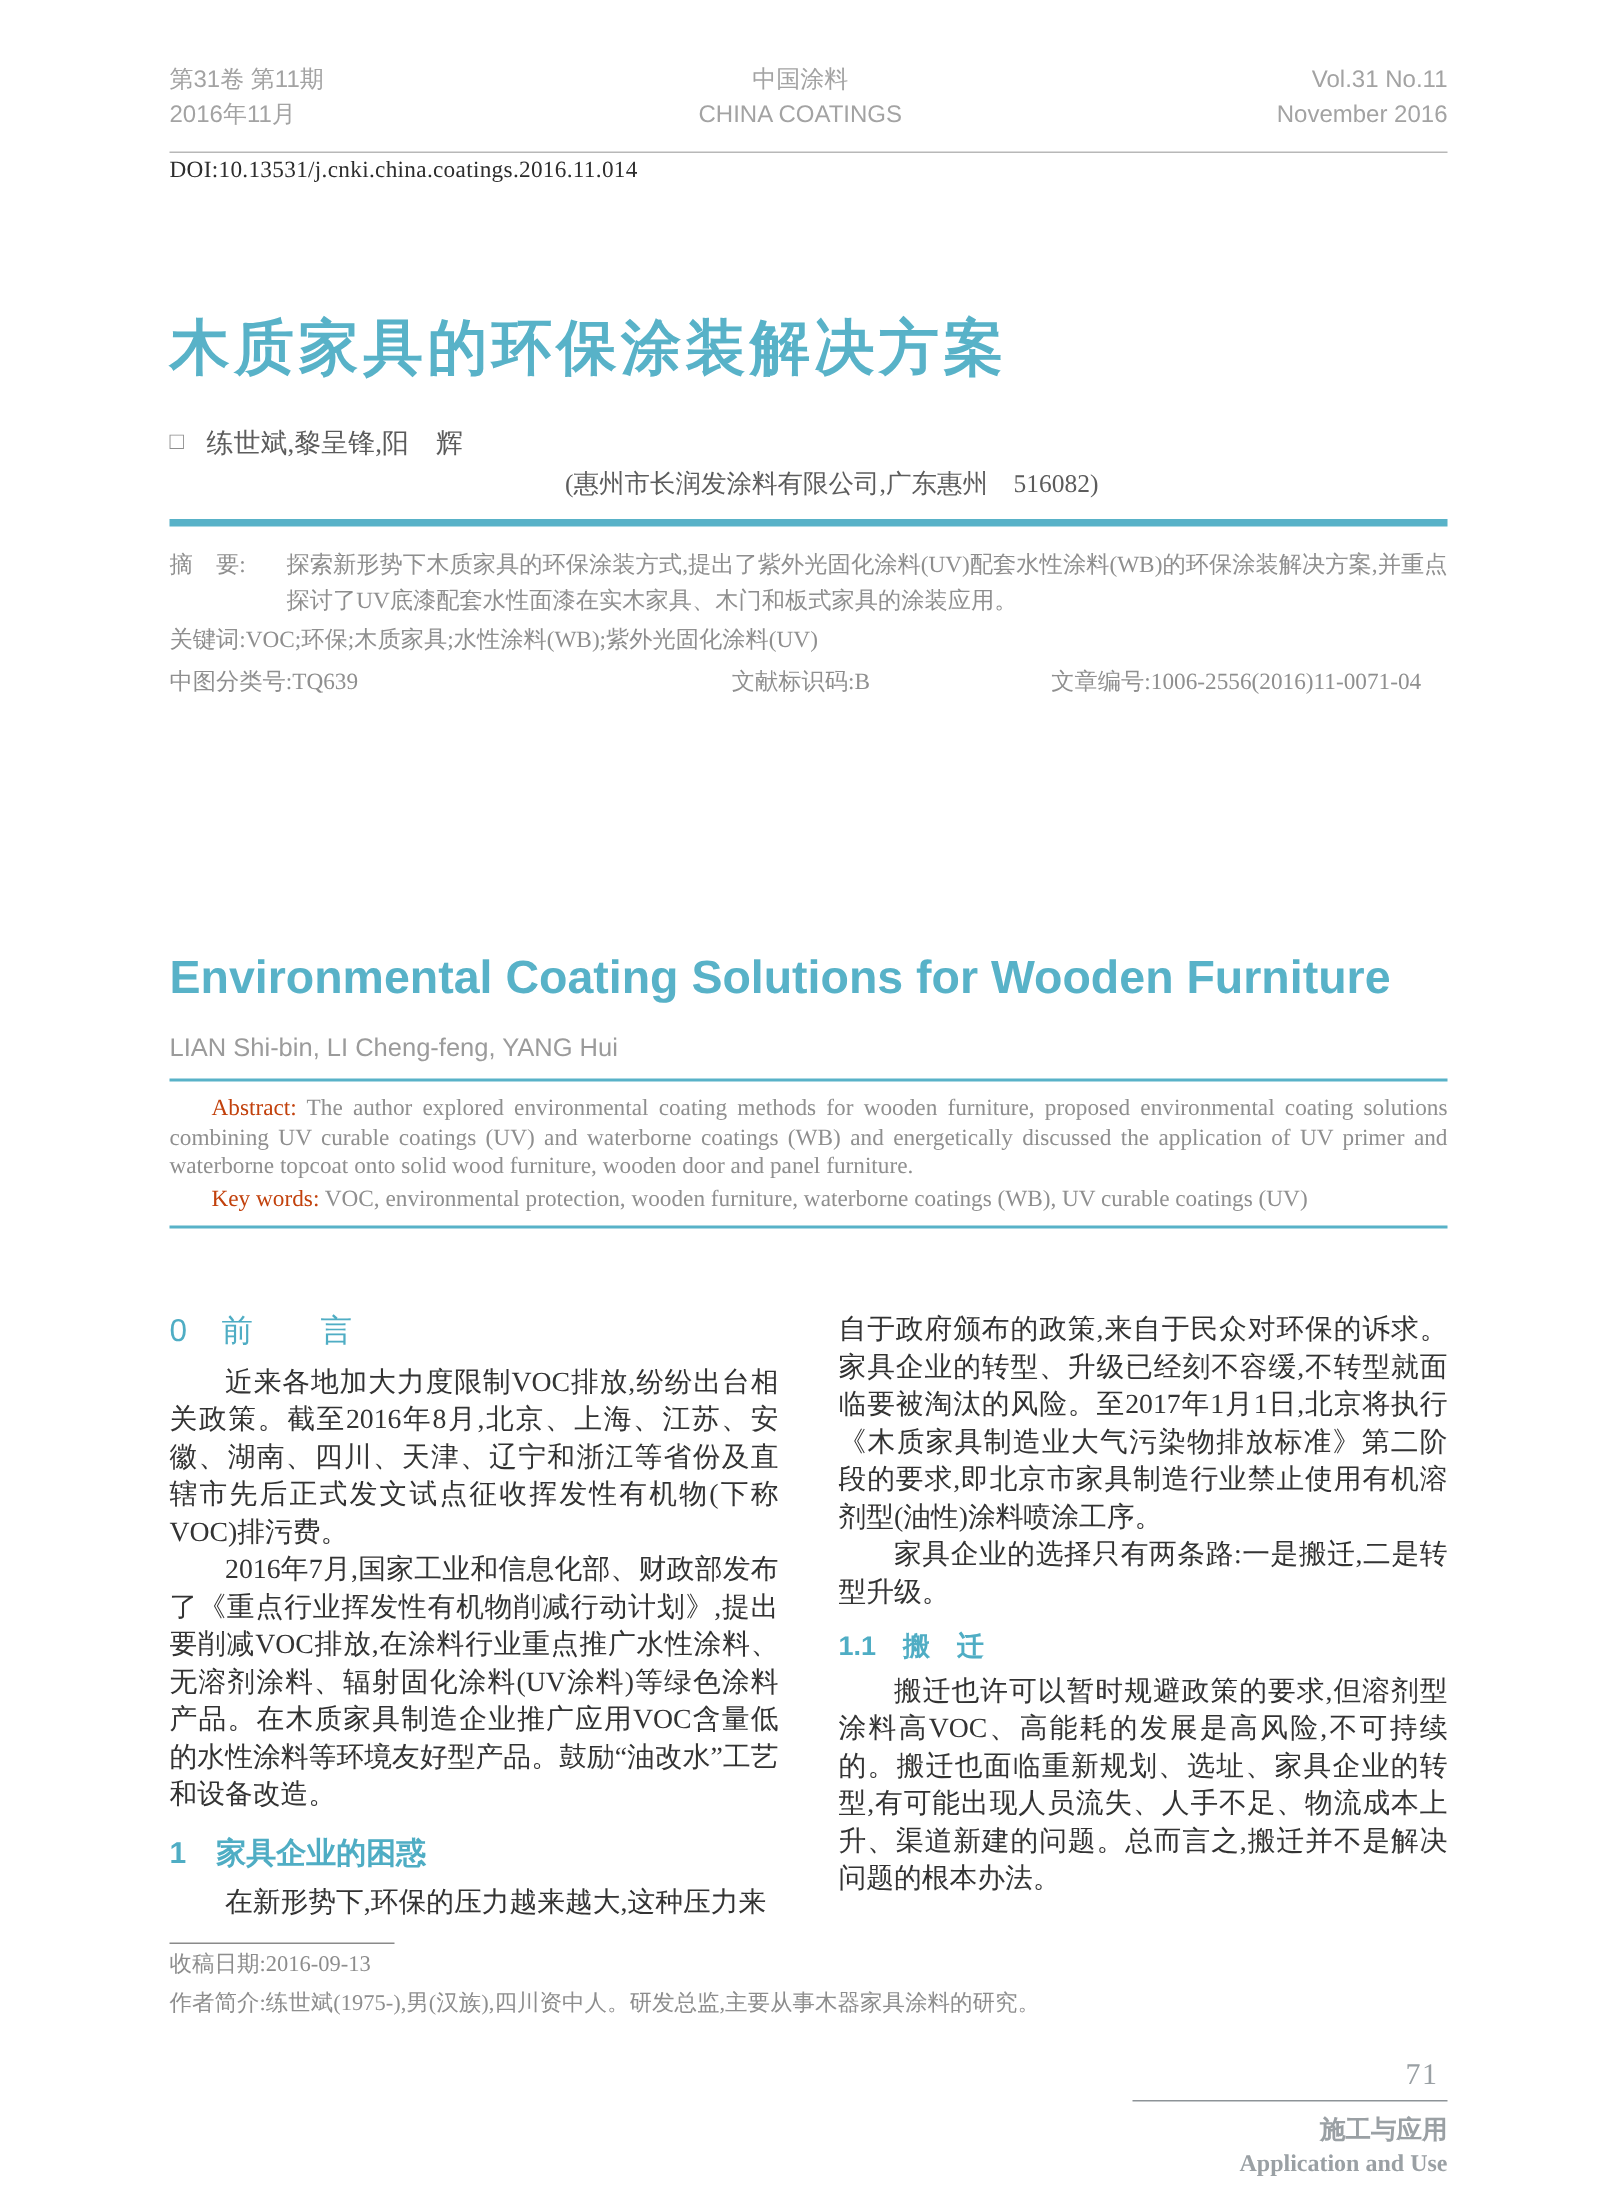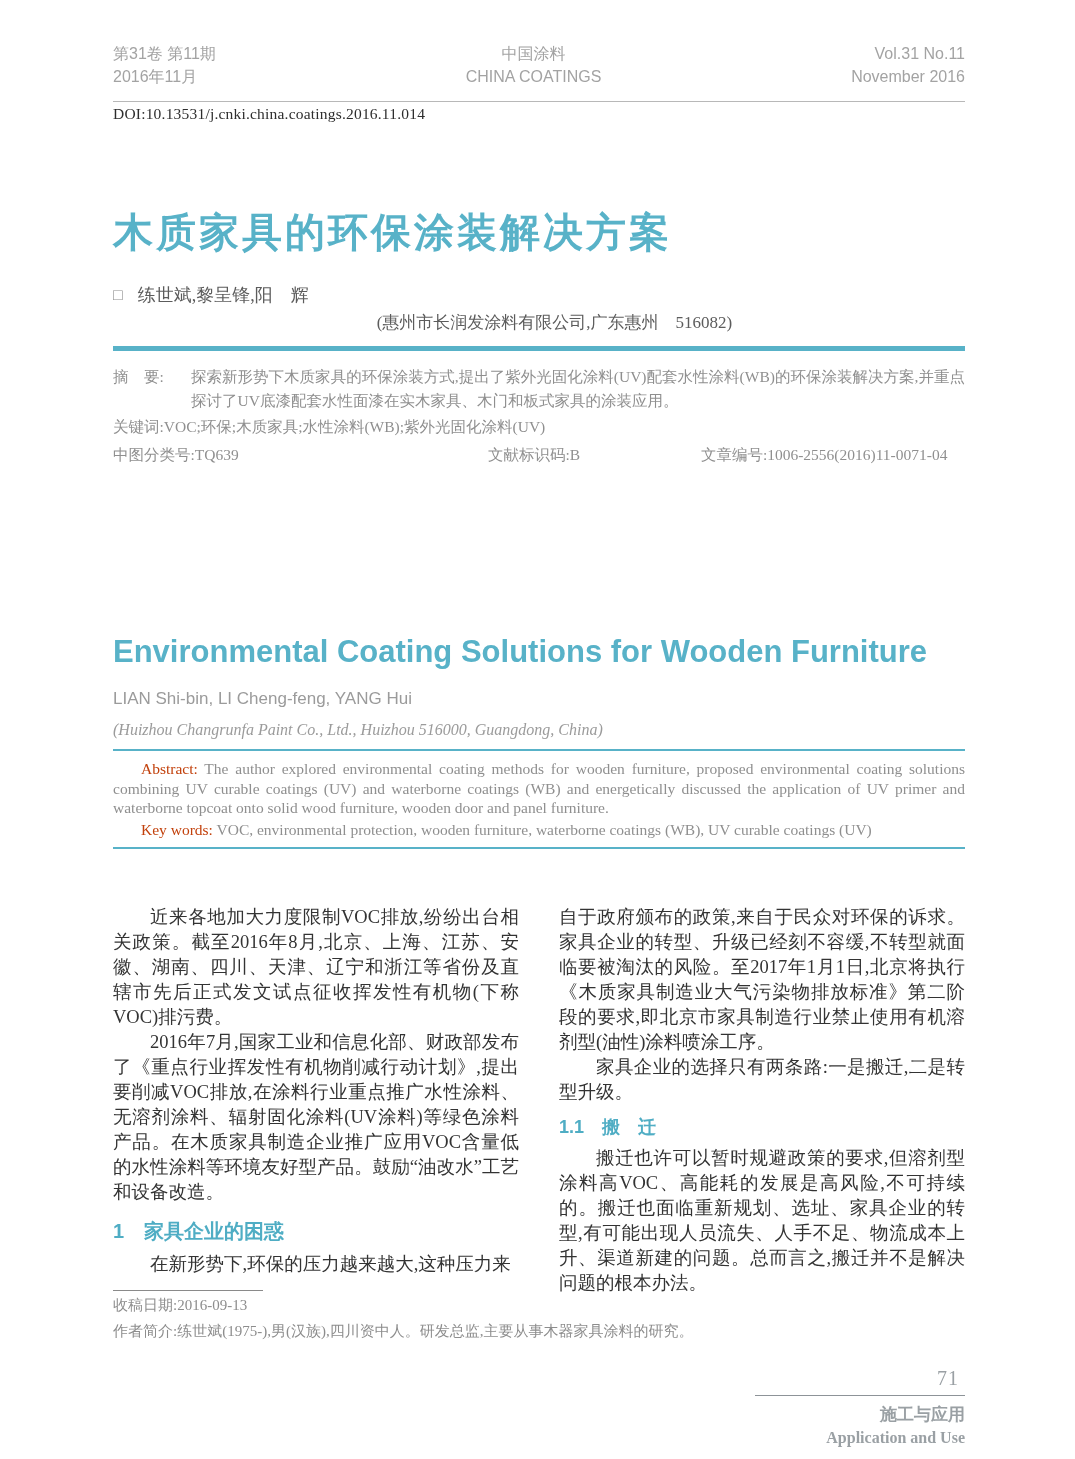--- a/index.html
+++ b/index.html
@@ -113,32 +113,32 @@
         <span>文献标识码:</span><span>B</span>
       </div>
       <div class="meta-c3">
         <span>文章编号:</span><span>1006-2556(2016)11-0071-04</span>
       </div>
     </div>
   </div>
 
   <div class="en-title">Environmental Coating Solutions for Wooden Furniture</div>
   <div class="en-authors">LIAN Shi-bin, LI Cheng-feng, YANG Hui</div>
-  <div class="en-affil">(Huizhou Changrunfa Paint Co., Ltd., Huizhou 516000, Guangdong, China)</div>
   <div class="rule-thin"></div>
   <div class="en-abs">
     <span class="lbl">Abstract:</span><span> The author explored environmental coating methods for wooden furniture, proposed environmental coating solutions combining UV curable coatings (UV) and waterborne coatings (WB) and energetically discussed the application of UV primer and waterborne topcoat onto solid wood furniture, wooden door and panel furniture.</span>
   </div>
   <div class="en-kw">
     <span class="lbl">Key words:</span><span> VOC, environmental protection, wooden furniture, waterborne coatings (WB), UV curable coatings (UV)</span>
   </div>
   <div class="rule-thin bottom"></div>
 
   <div class="columns">
     <div class="col">
+      <div class="h-sec h0">0　前　　言</div>
       <p class="ind">近来各地加大力度限制VOC排放,纷纷出台相关政策。截至2016年8月,北京、上海、江苏、安徽、湖南、四川、天津、辽宁和浙江等省份及直辖市先后正式发文试点征收挥发性有机物(下称VOC)排污费。</p>
       <p class="ind">2016年7月,国家工业和信息化部、财政部发布了《重点行业挥发性有机物削减行动计划》,提出要削减VOC排放,在涂料行业重点推广水性涂料、无溶剂涂料、辐射固化涂料(UV涂料)等绿色涂料产品。在木质家具制造企业推广应用VOC含量低的水性涂料等环境友好型产品。鼓励“油改水”工艺和设备改造。</p>
       <div class="h-sec h1">1　家具企业的困惑</div>
       <p class="ind">在新形势下,环保的压力越来越大,这种压力来</p>
       <div class="fn-rule"></div>
       <div class="fn fn-date">
         <span>收稿日期:</span><span>2016-09-13</span>
       </div>
     </div>
     <div class="col">

